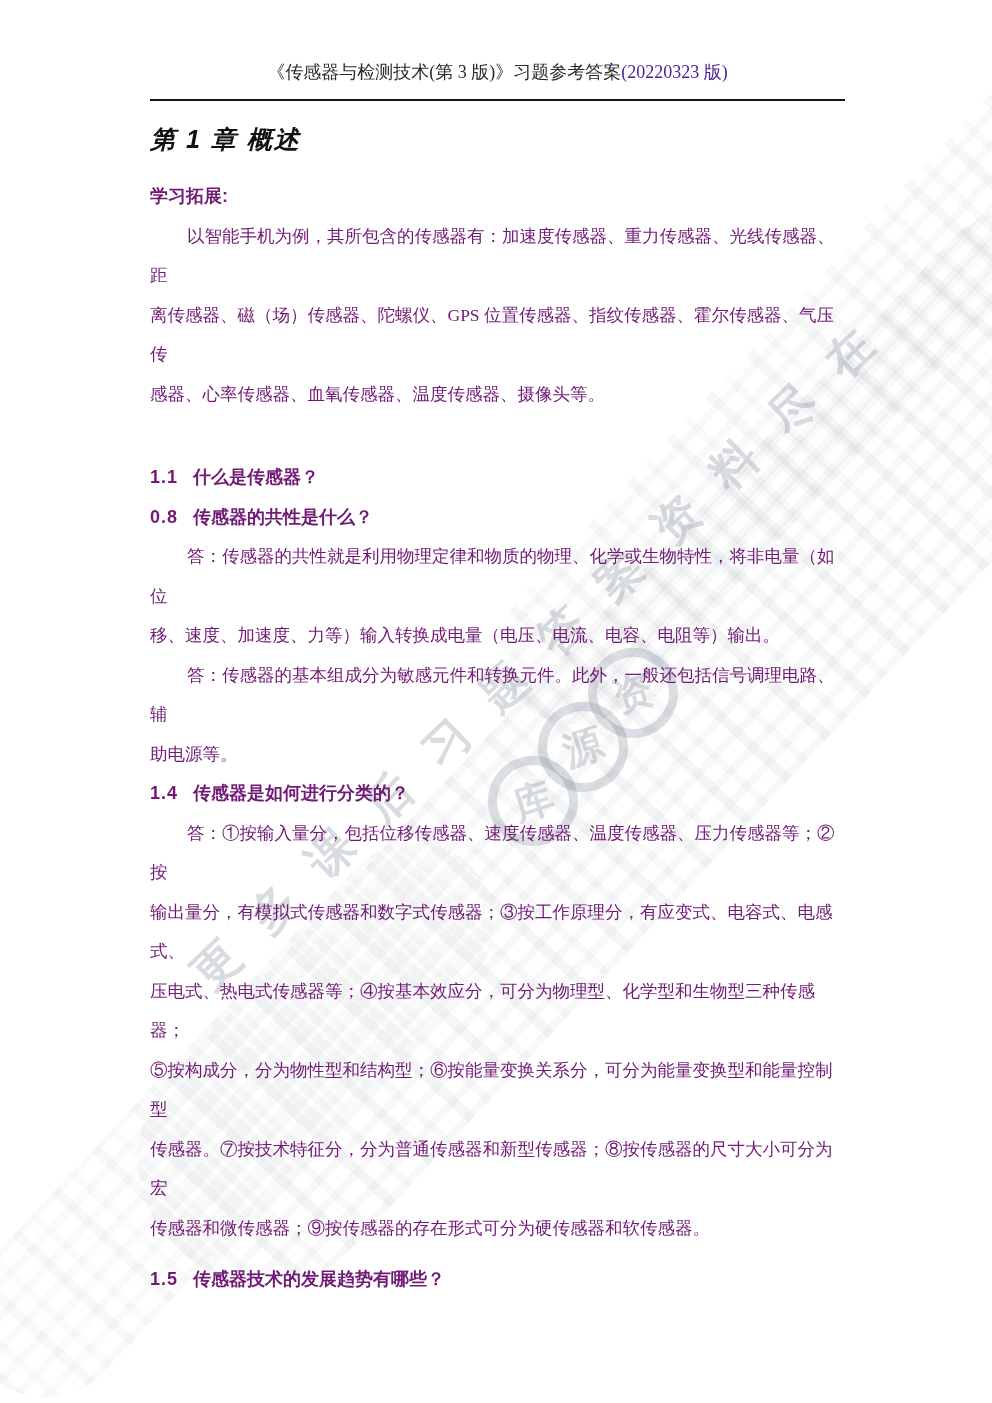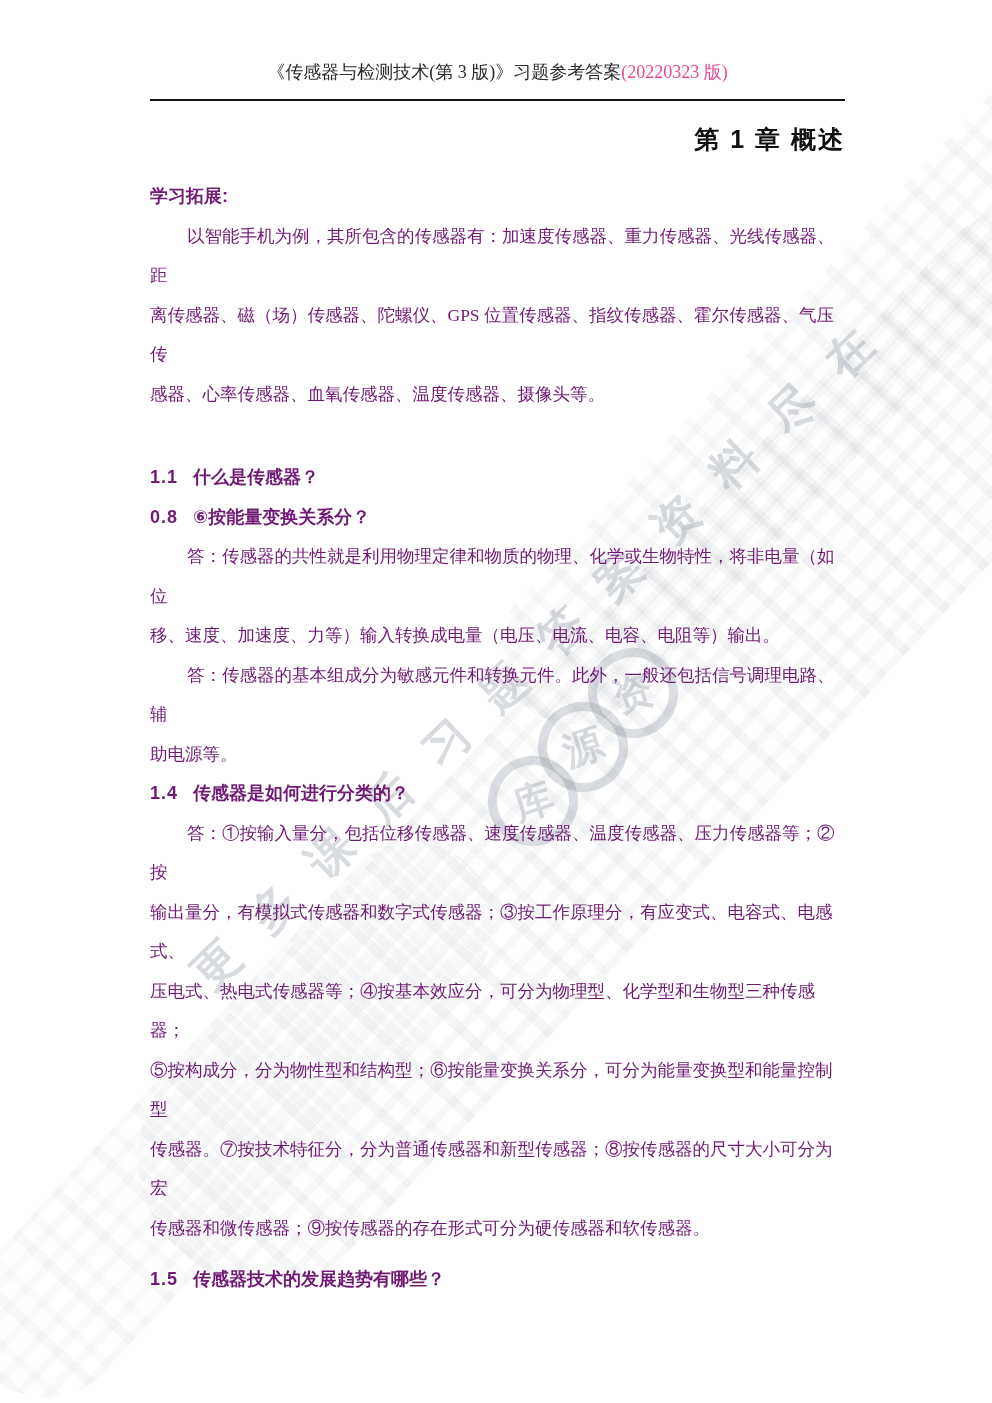--- a/index.html
+++ b/index.html
@@ -41,26 +41,26 @@
   }
   .wm-stamp-1{left:588px;top:648px;}
   .wm-stamp-2{left:538px;top:702px;}
   .wm-stamp-3{left:488px;top:756px;}
   
   .content{position:relative;z-index:1;padding:0 147px 0 150px;}
   .doc-header{
     padding-top:60px;text-align:center;
     font-size:18px;line-height:24px;color:#2b2b2e;
   }
-  .doc-header .ver{color:#ec4899;}
+  .doc-header .ver{color:#4c1d95;}
   .header-rule{margin-top:15px;border-bottom:2px solid #151517;height:0;}
   .chapter-title{
-    margin:20px 0 0 0;text-align:right;
+    margin:20px 0 0 0;text-align:left;
     font-family:"Liberation Sans","DejaVu Sans",sans-serif;
-    font-weight:bold;font-size:25px;line-height:36px;letter-spacing:2px;color:#111;
+    font-weight:bold;font-size:25px;line-height:36px;letter-spacing:2px;color:#111;font-style:italic;
   }
   .study-label,.q-heading{
     margin:0;
     font-family:"Liberation Sans","DejaVu Sans",sans-serif;
     font-weight:bold;font-size:18px;line-height:39.5px;color:#701a75;
   }
   .study-label{margin-top:20px;}
   .q-num{margin-right:15px;letter-spacing:1px;}
   .answer{
     margin:0;font-size:17.5px;line-height:39.5px;
@@ -96,21 +96,21 @@
     <h3 class="study-label">学习拓展:</h3>
     <p class="answer">以智能手机为例，其所包含的传感器有：加速度传感器、重力传感器、光线传感器、距
 离传感器、磁（场）传感器、陀螺仪、GPS 位置传感器、指纹传感器、霍尔传感器、气压传
 感器、心率传感器、血氧传感器、温度传感器、摄像头等。</p>
 
     <div class="qa qa-first">
       <h3 class="q-heading"><span class="q-num">1.1</span><span class="q-title">什么是传感器？</span></h3>
     </div>
 
     <div class="qa">
-      <h3 class="q-heading"><span class="q-num">0.8</span><span class="q-title">⑥按能量变换关系分？</span></h3>
+      <h3 class="q-heading"><span class="q-num">0.8</span><span class="q-title">传感器的共性是什么？</span></h3>
       <p class="answer">答：传感器的共性就是利用物理定律和物质的物理、化学或生物特性，将非电量（如位
 移、速度、加速度、力等）输入转换成电量（电压、电流、电容、电阻等）输出。</p>
     </div>
 
     <div class="qa">
       <p class="answer">答：传感器的基本组成分为敏感元件和转换元件。此外，一般还包括信号调理电路、辅
 助电源等。</p>
     </div>
 
     <div class="qa">

